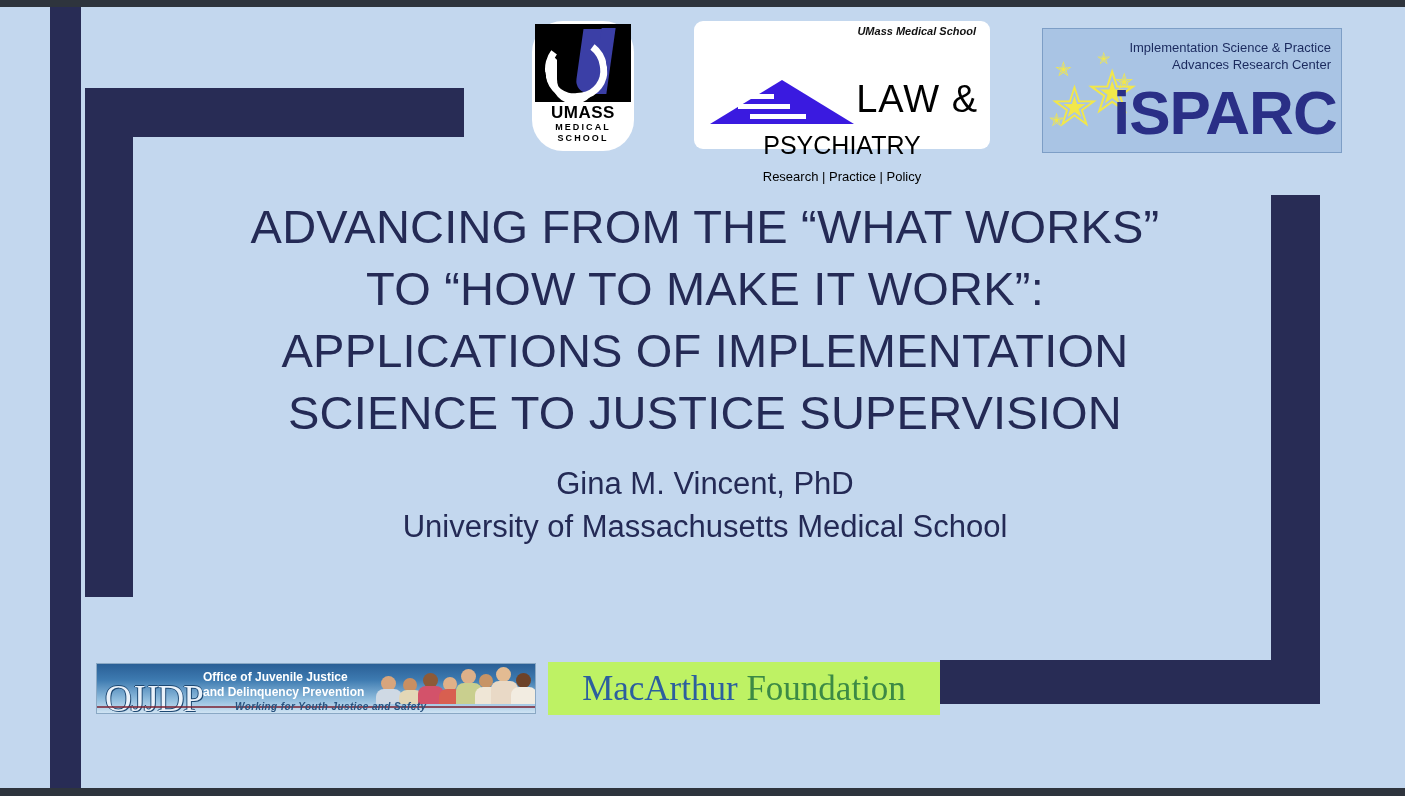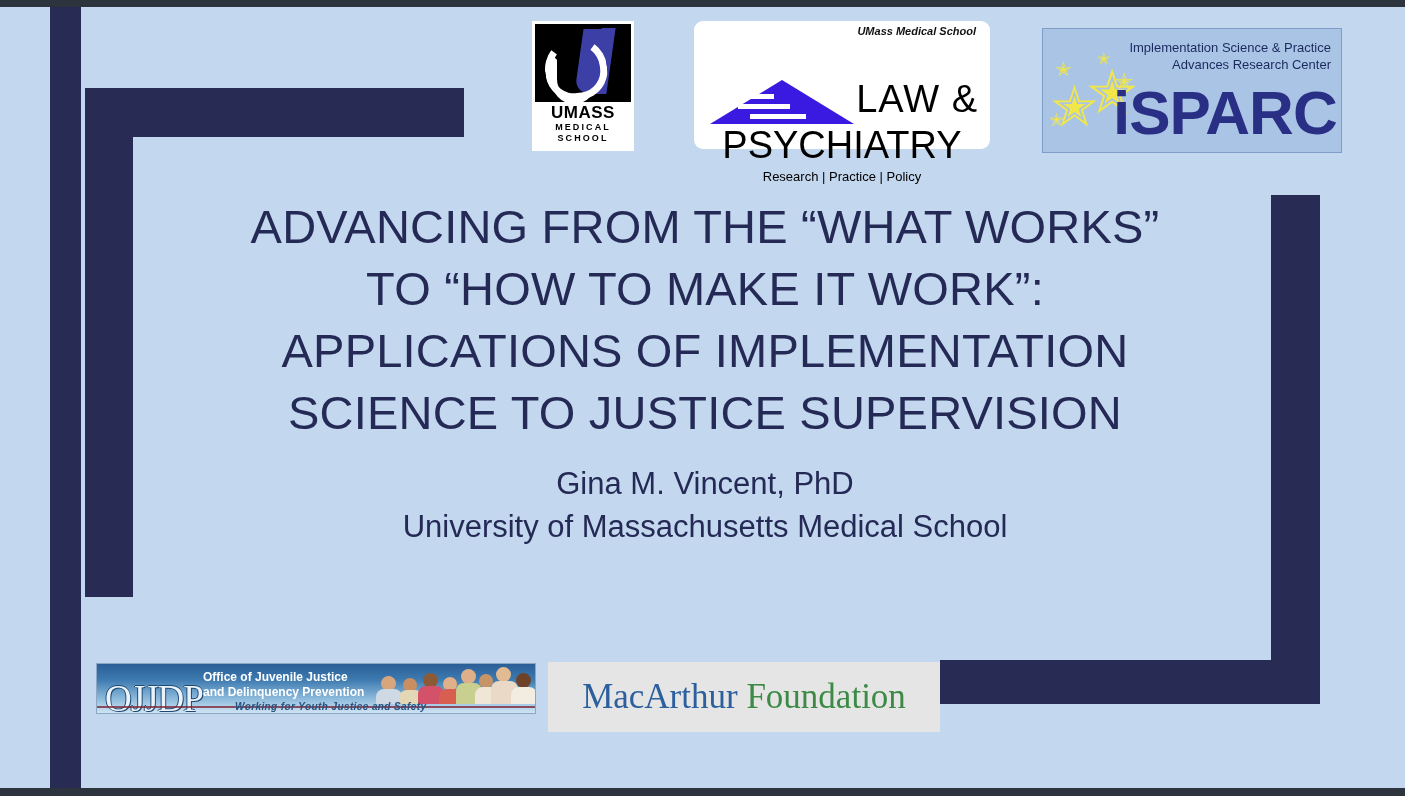--- a/index.html
+++ b/index.html
@@ -78,20 +78,21 @@
   
   .umass-logo {
     position: absolute;
     left: 532px;
     top: 21px;
     width: 102px;
     height: 130px;
     background: #ffffff;
     box-sizing: border-box;
     padding: 3px;
+    border-radius: 31px;
   }
   .umass-mark {
     position: relative;
     width: 96px;
     height: 78px;
     background: #000000;
     overflow: hidden;
   }
   .umass-mark .u-blue {
     position: absolute;
@@ -192,21 +193,21 @@
   .law-and {
     position: absolute;
     right: 4px;
     top: -2px;
     font-size: 38px;
     color: #000000;
     letter-spacing: 1px;
     line-height: 46px;
   }
   .law-psych {
-    font-size: 38px;
+    font-size: 25px;
     color: #000000;
     line-height: 42px;
     letter-spacing: 0px;
   }
   .law-tag {
     font-size: 13px;
     color: #000000;
     line-height: 18px;
     padding-top: 2px;
   }
@@ -356,22 +357,22 @@
     background: #7b2030;
     opacity: .75;
   }
 
   
   .mac-logo {
     position: absolute;
     left: 548px;
     top: 662px;
     width: 392px;
-    height: 70px;
-    background: #e5e5e5;
+    height: 53px;
+    background: #bef264;
     z-index: 30;
     display: flex;
     align-items: center;
     justify-content: center;
   }
   .mac-text {
     font-family: "Liberation Serif", serif;
     font-size: 35px;
     line-height: 40px;
     white-space: nowrap;

